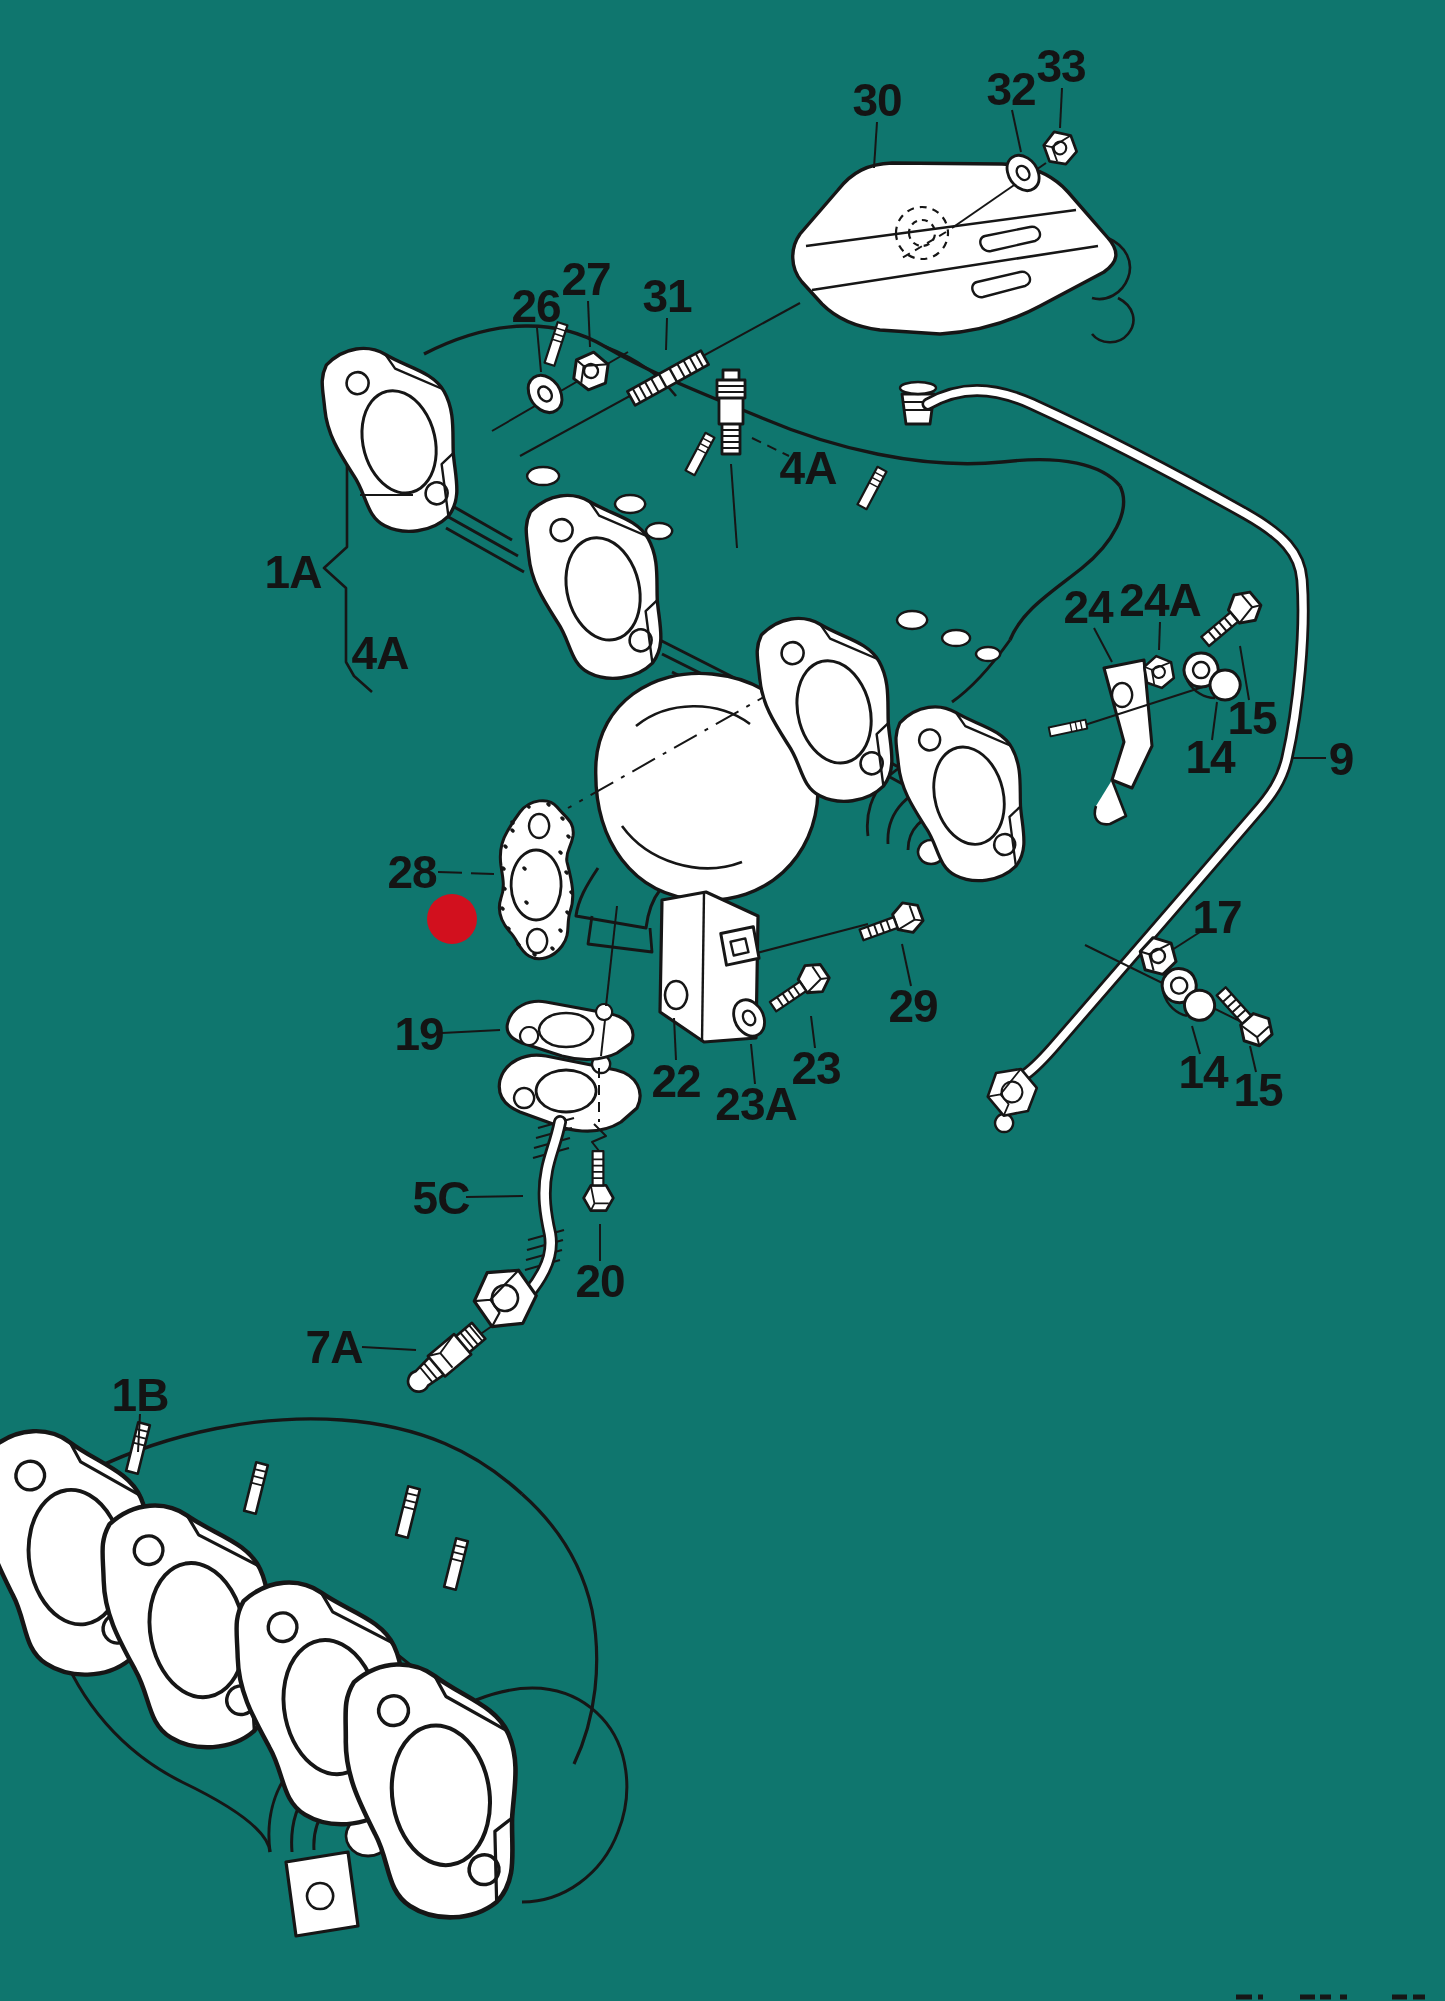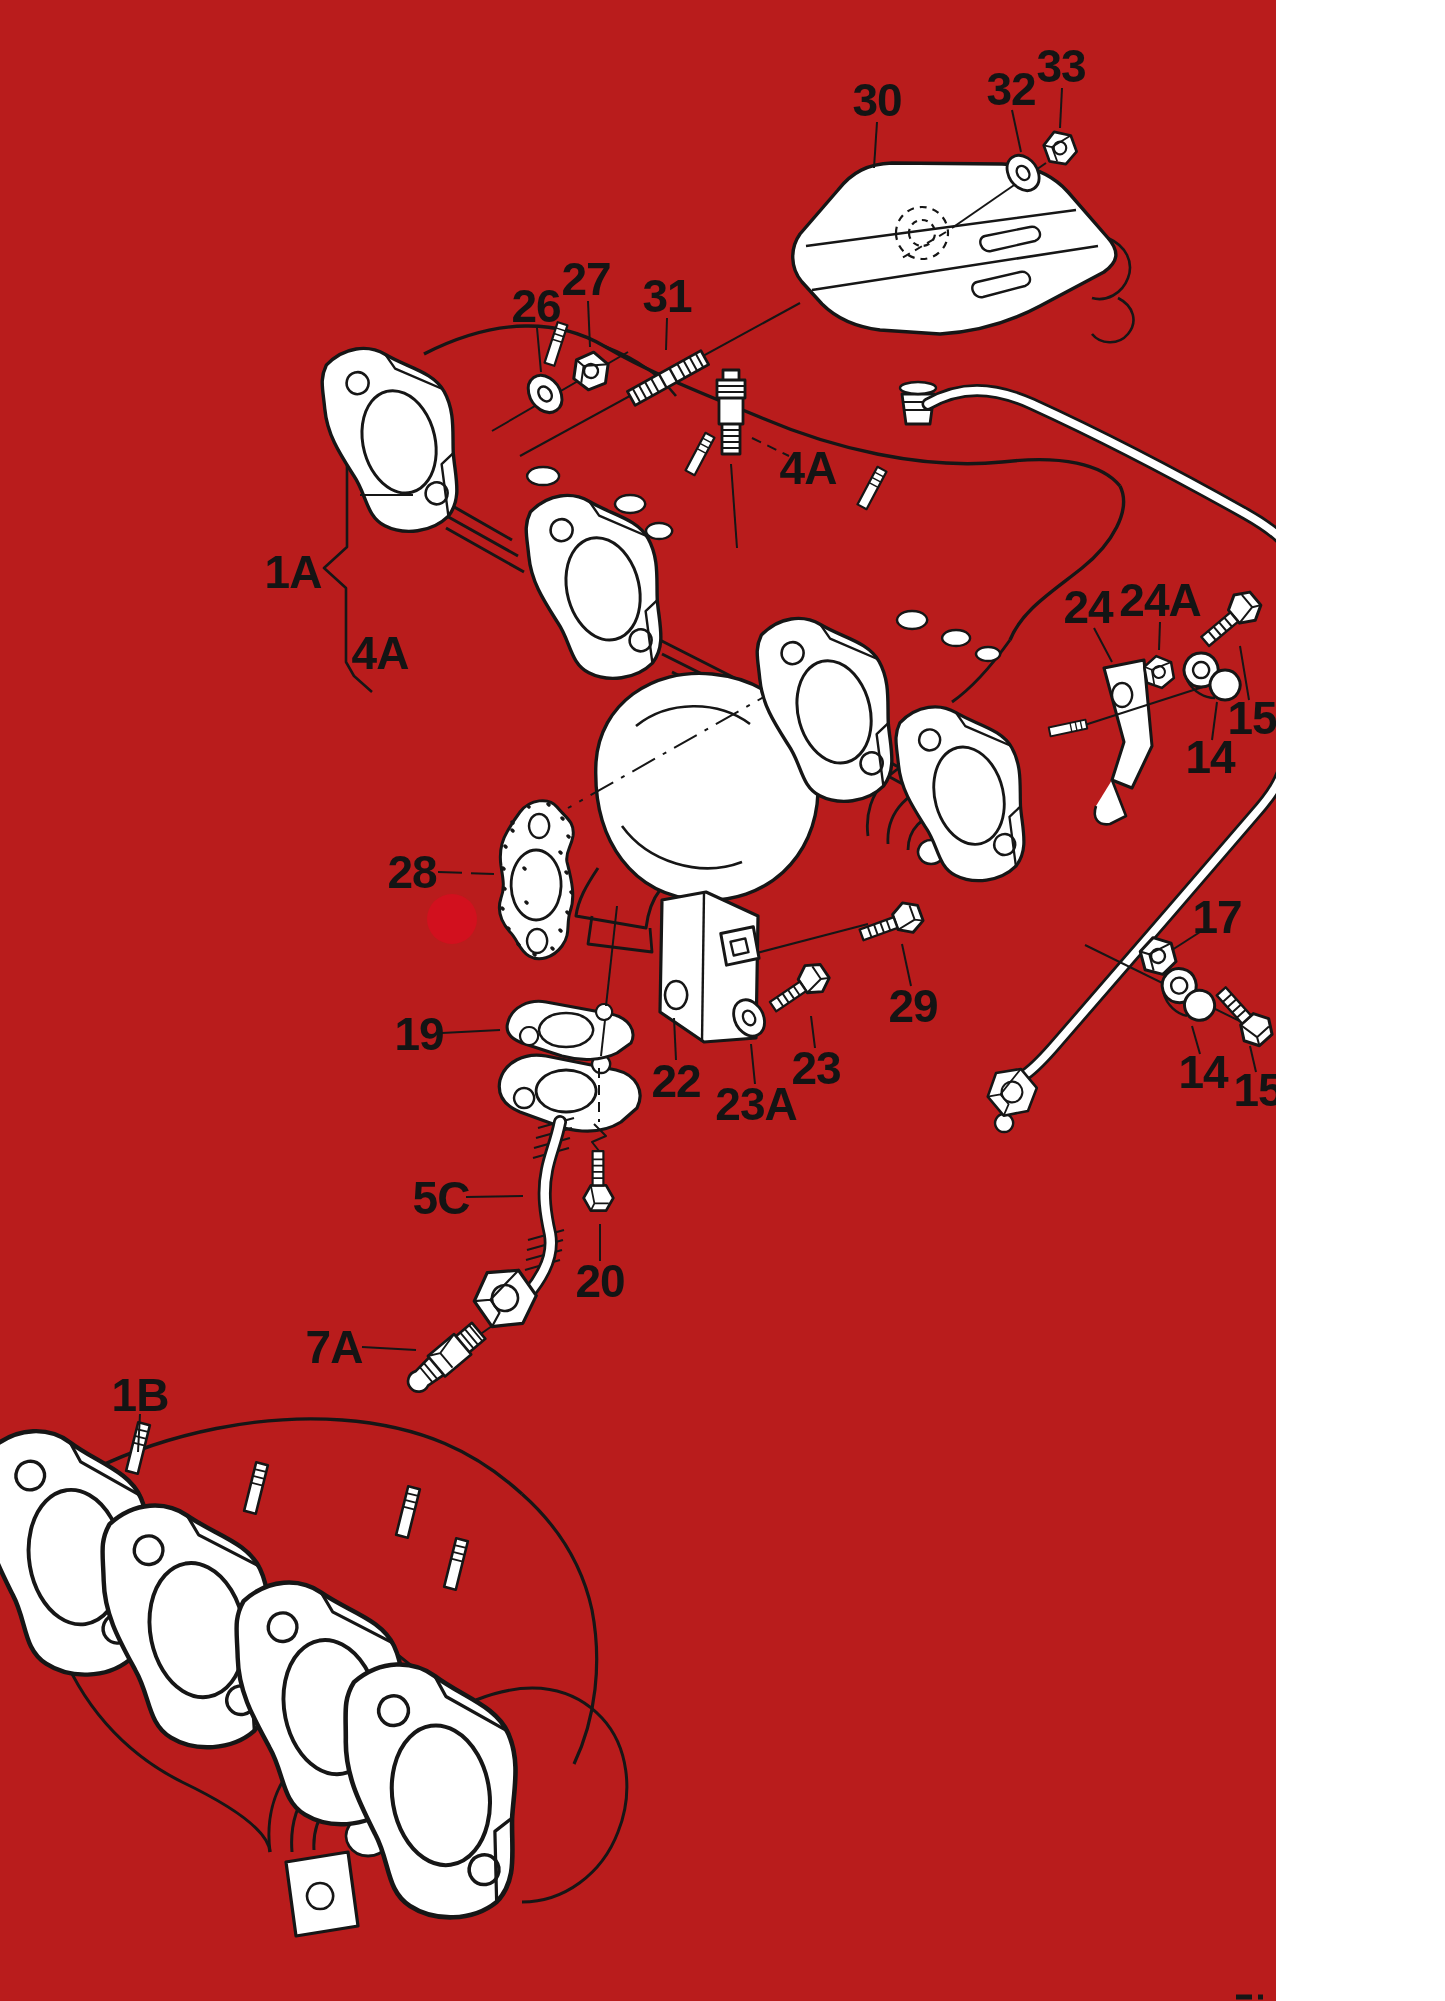--- a/index.html
+++ b/index.html
@@ -1,16 +1,16 @@
 <!DOCTYPE html>
 <html><head>
 <meta charset="utf-8">
 <style>
   html,body{margin:0;padding:0;background:#ffffff;}
-  .page{width:1276px;height:2001px;position:relative;background:#b91c1c;overflow:hidden;}
+  .page{width:1445px;height:2001px;position:relative;background:#0f766e;overflow:hidden;}
   svg{display:block;}
   .plabel{font-family:"Liberation Sans",sans-serif;font-weight:700;font-size:46px;fill:#141414;letter-spacing:-1px;}
 </style>
 </head>
 <body>
 
 <div class="page">
 
   <svg id="diagram" xmlns="http://www.w3.org/2000/svg" width="1445" height="2001" viewBox="0 0 1445 2001">
     <g id="layer-artwork">

